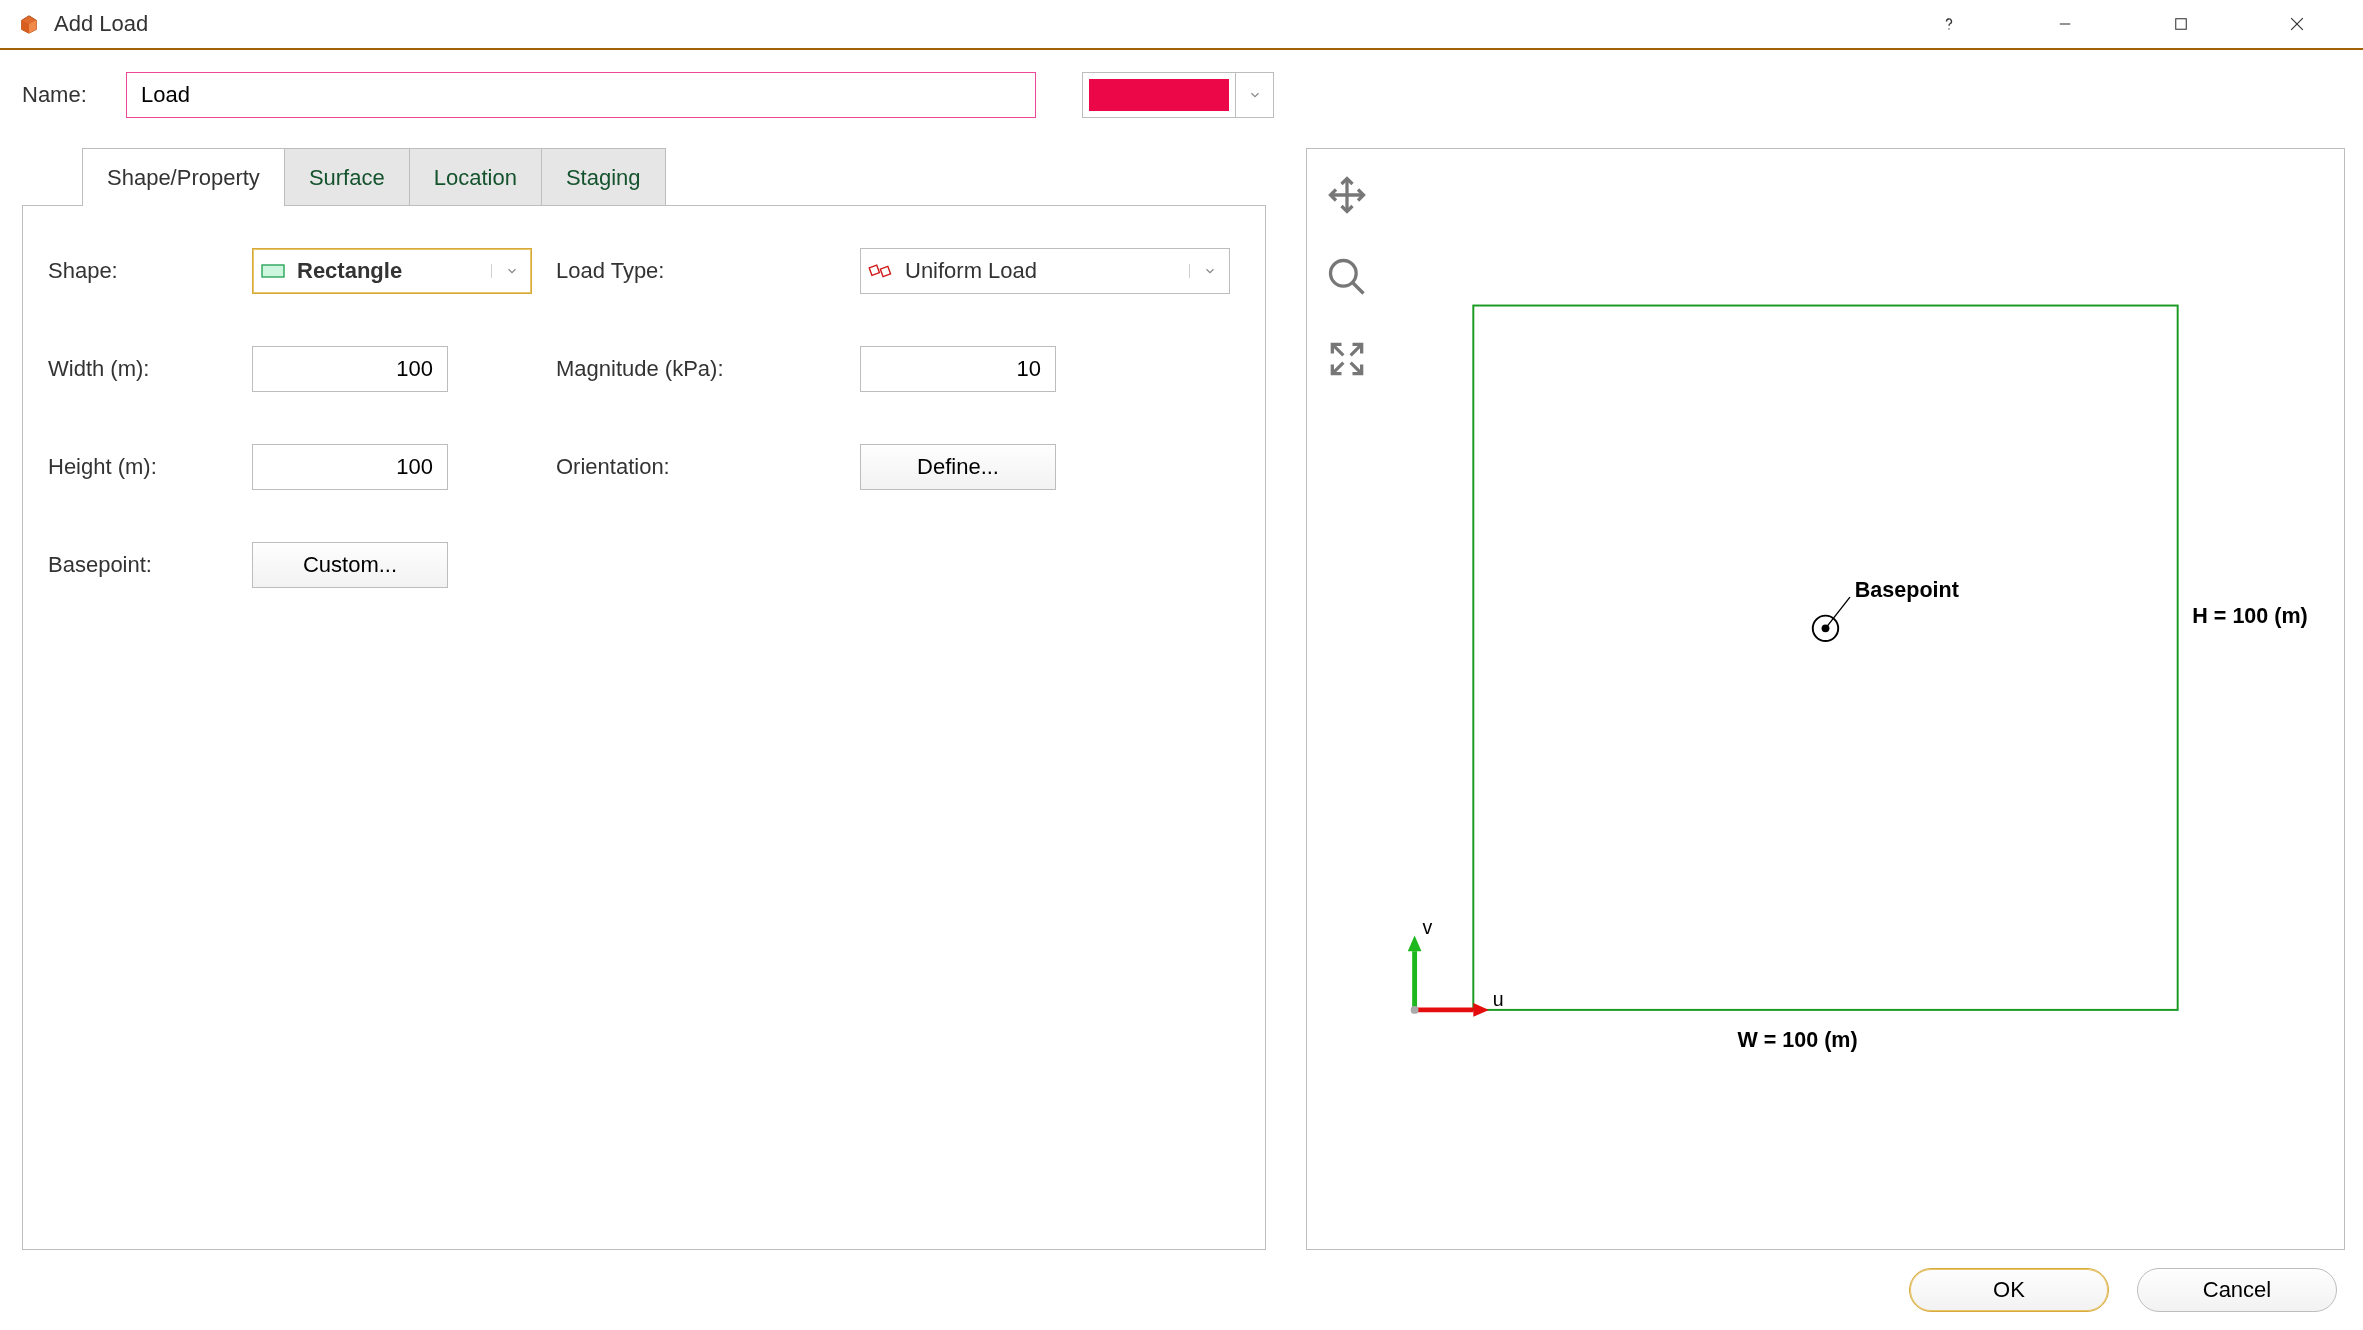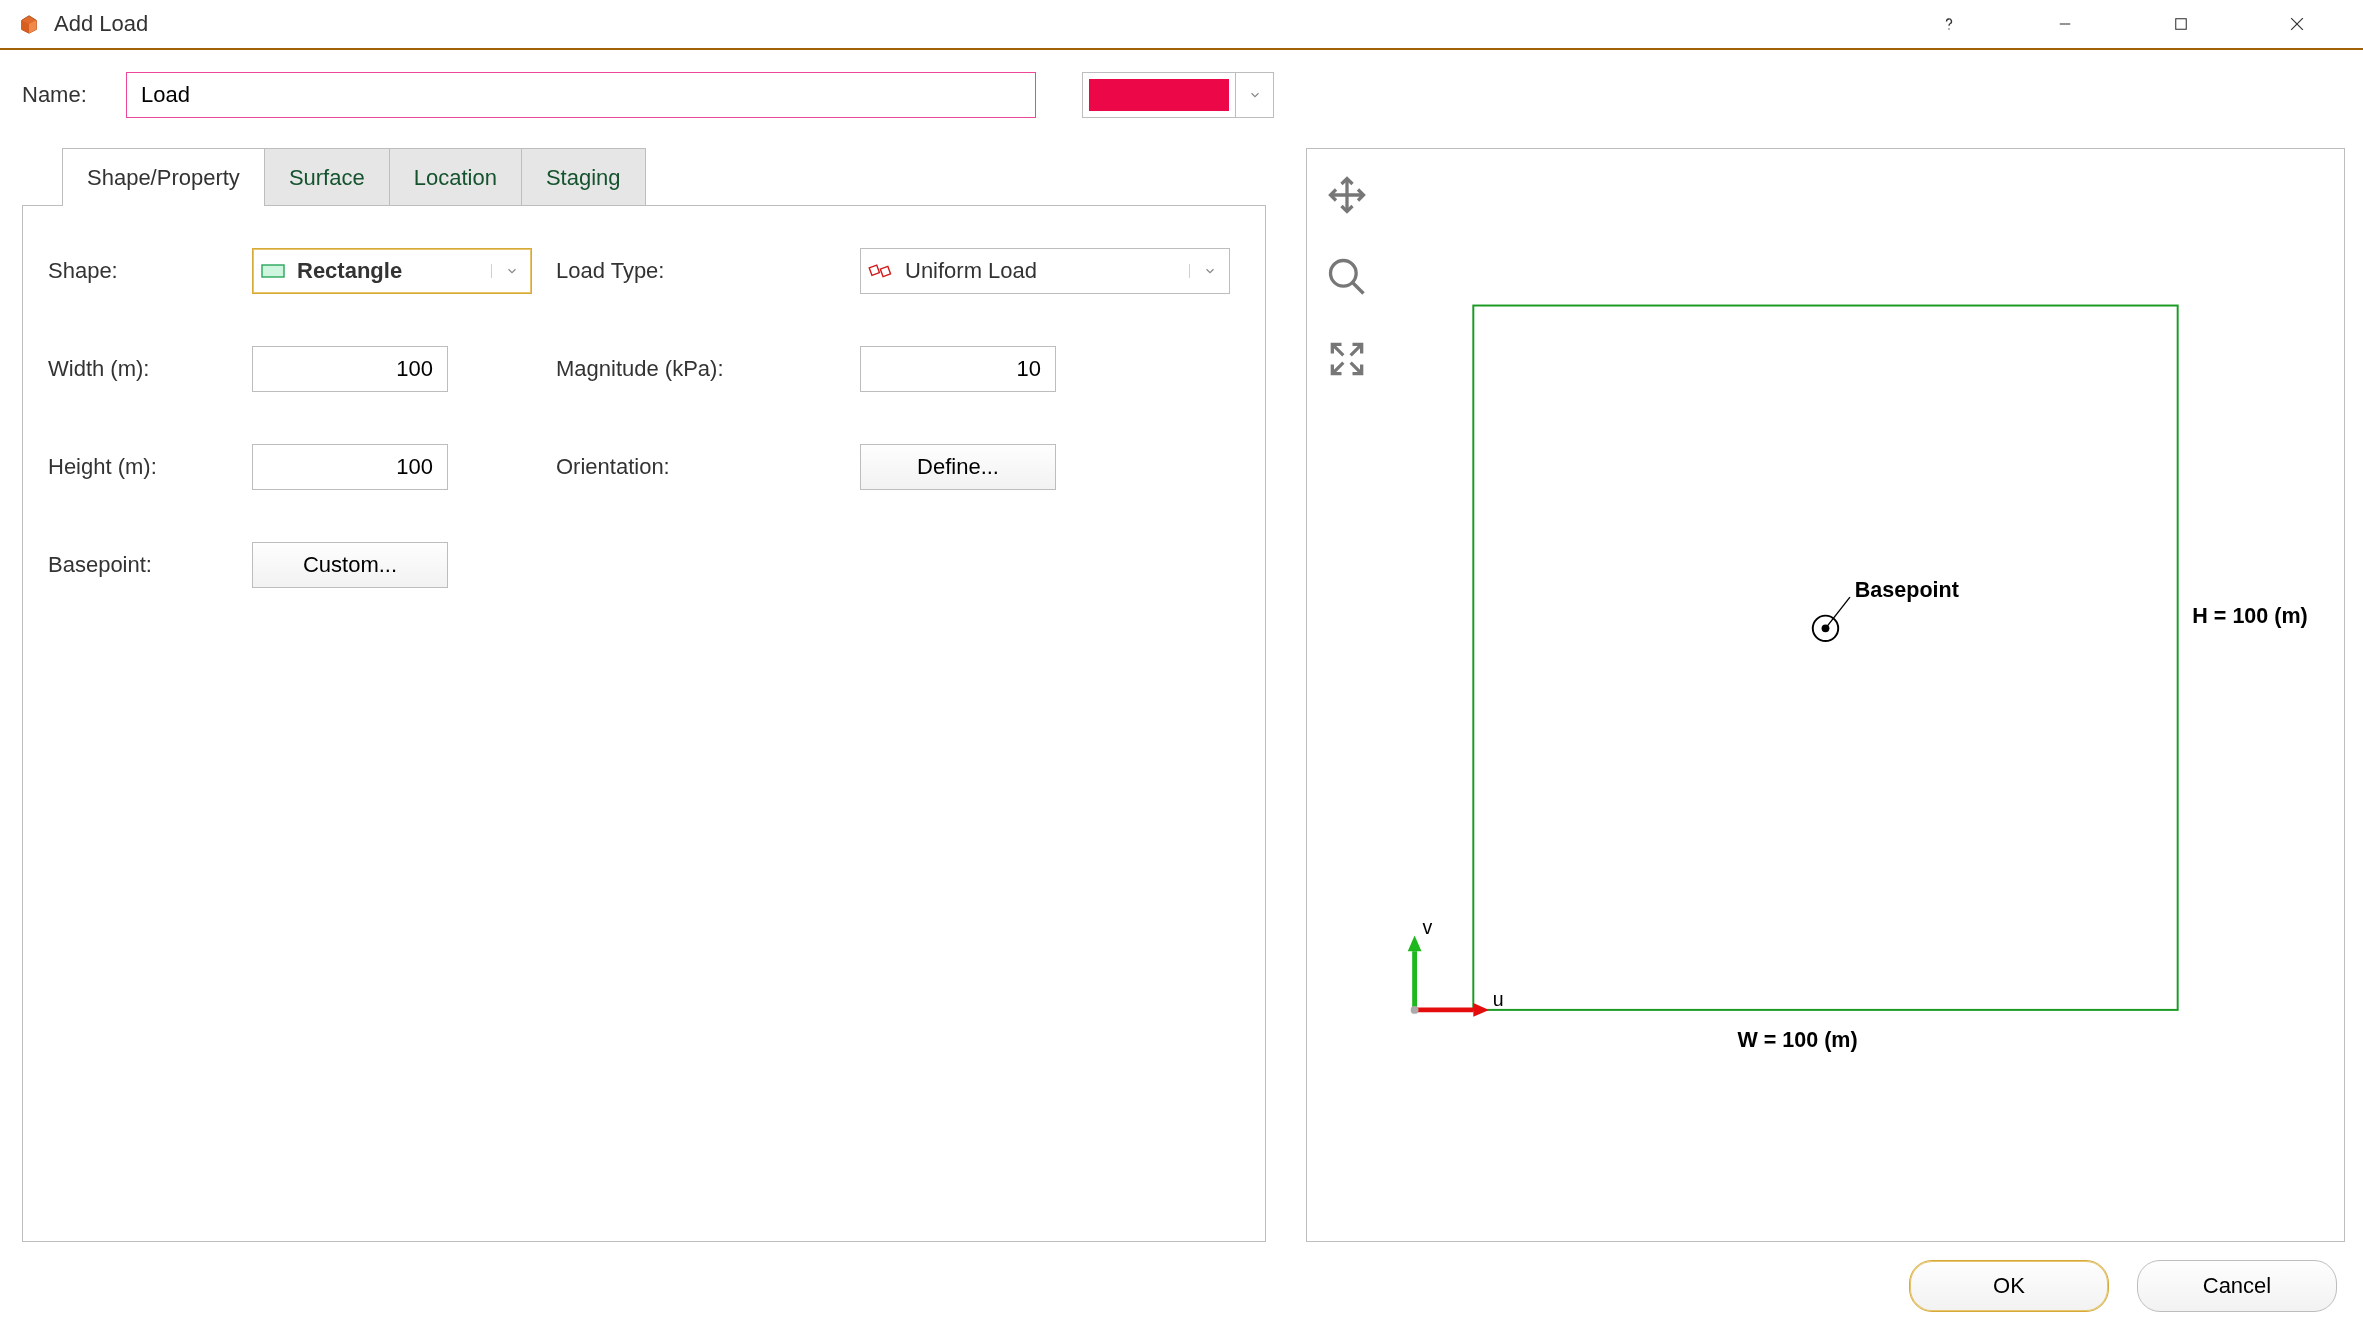--- a/index.html
+++ b/index.html
@@ -59,21 +59,21 @@
   .color-caret {
     width: 38px; border-left: 1px solid #bdbdbd;
     display: flex; align-items: center; justify-content: center;
     color: #777;
   }
 
   .main-row { flex: 1; display: flex; gap: 40px; }
 
   .tabs-wrap { width: 1244px; display: flex; flex-direction: column; }
   .tab-strip {
-    display: flex; gap: 0; margin-left: 0; padding-left: 40px;
+    display: flex; gap: 0; margin-left: 20px; padding-left: 40px;
   }
   .tab {
     height: 58px;
     padding: 0 24px;
     border: 1px solid #bdbdbd;
     display: flex; align-items: center; justify-content: center;
     font-size: 22px;
     background: #efefef;
     border-bottom: none;
   }
@@ -137,21 +137,21 @@
     position: absolute; left: 14px; top: 20px;
     display: flex; flex-direction: column; gap: 30px;
   }
   .tool { width: 52px; height: 52px; display:flex;align-items:center;justify-content:center;color:#777;}
   .canvas { position: absolute; inset: 0; }
 
   .footer {
     display: flex; justify-content: flex-end; align-items: center;
     gap: 28px; padding: 18px 8px 0 0;
   }
-  .btn.wide { min-width: 200px; height: 52px; border-radius: 23px; }
+  .btn.wide { min-width: 200px; height: 44px; border-radius: 23px; }
   .btn.primary { border: 1px solid #d6a938; box-shadow: 0 0 0 1px #e8c46a inset; }
 
   svg { display:block; }
 </style>
 </head>
 <body>
 
 <div class="window">
   <div class="titlebar">
     <span class="app-icon">

